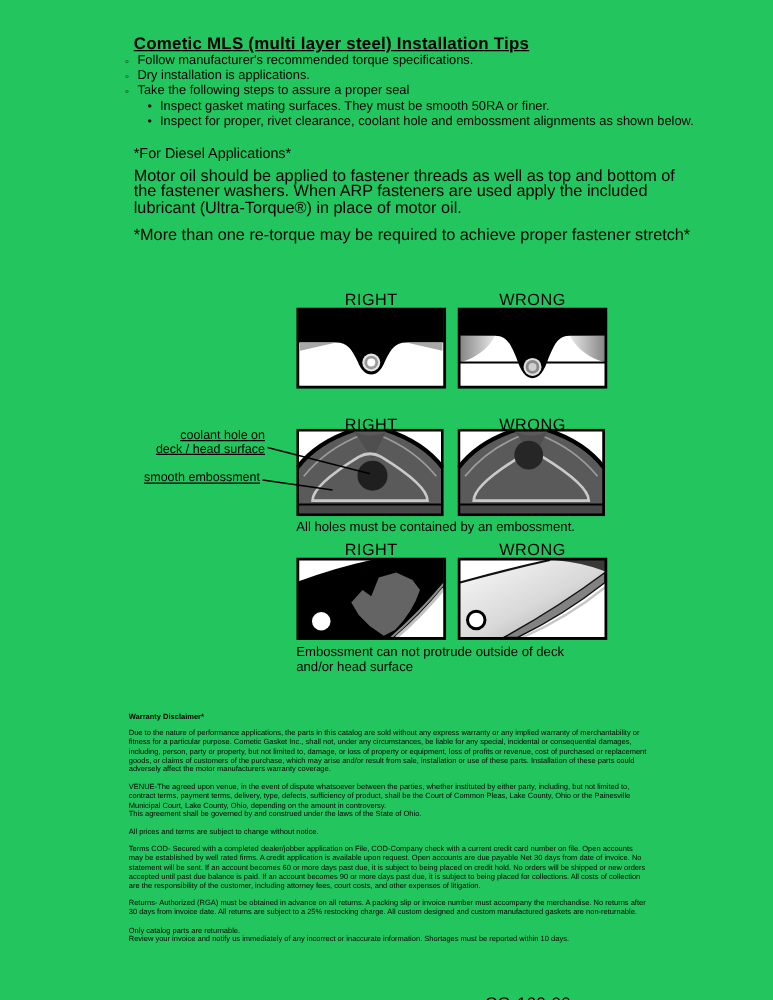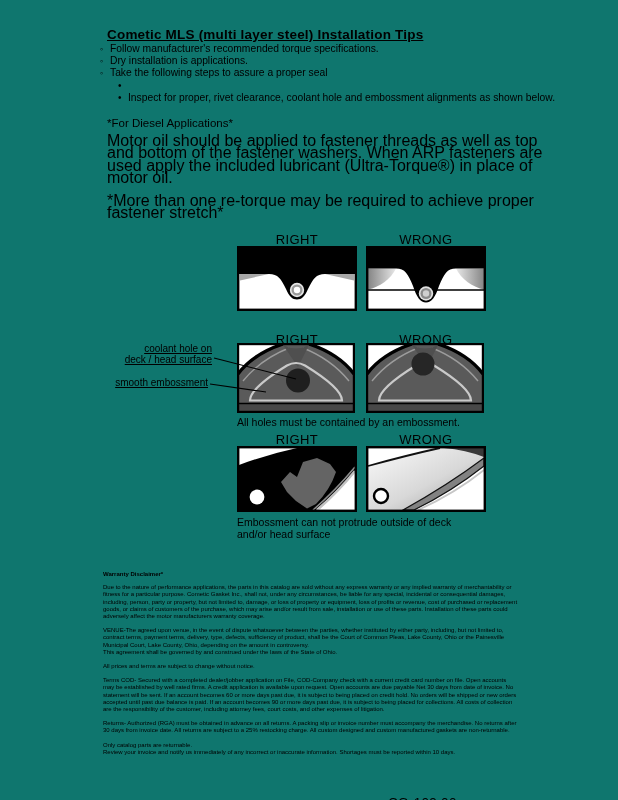--- a/index.html
+++ b/index.html
@@ -1,35 +1,35 @@
 <!DOCTYPE html>
 <html><head>
 <meta charset="utf-8">
 <style>
   html,body{margin:0;padding:0;}
   body{background:#fff;}
   .page{
     position:relative;
     width:618px;height:800px;
-    background:#0f766e;
+    background:#22c55e;
     font-family:"Liberation Sans","DejaVu Sans",sans-serif;
     color:#000;
     overflow:hidden;
   }
   .abs{position:absolute;}
   .title{
     font-size:13.5px;font-weight:bold;text-decoration:underline;
     letter-spacing:0.2px;white-space:nowrap;
   }
   .bullet-row{display:flex;font-size:10.3px;line-height:12.2px;}
   .bullet-marker{width:10px;flex:0 0 10px;font-size:9px;line-height:12.2px;}
   .sub-bullet{margin-left:18px;}
   .sub-bullet .bullet-marker{font-size:10px;}
   .section-heading{font-size:11.5px;font-weight:normal;}
-  .para{width:450px;font-size:16px;line-height:12.4px;margin:0 0 10px 0;}
+  .para{width:450px;font-size:13px;line-height:12.4px;margin:0 0 10px 0;}
   .fig-label{
     position:absolute;width:120px;text-align:center;
     font-size:13px;letter-spacing:0.4px;white-space:nowrap;
   }
   .fig-caption{position:absolute;font-size:10.5px;line-height:12px;white-space:pre-line;}
   .fig-box{position:absolute;width:120px;}
   .fig-box svg{display:block;width:100%;height:auto;}
   .callout{
     position:absolute;width:106px;text-align:right;
     font-size:10px;line-height:10.5px;white-space:pre-line;text-decoration:underline;
@@ -55,20 +55,21 @@
     <div class="bullet-row">
       <span class="bullet-marker">◦</span>
       <span>Dry installation is applications.</span>
     </div>
     <div class="bullet-row">
       <span class="bullet-marker">◦</span>
       <span>Take the following steps to assure a proper seal</span>
     </div>
     <div class="bullet-row sub-bullet">
       <span class="bullet-marker">•</span>
+      <span>Inspect gasket mating surfaces.  They must be smooth 50RA or finer.</span>
     </div>
     <div class="bullet-row sub-bullet">
       <span class="bullet-marker">•</span>
       <span>Inspect for proper, rivet clearance, coolant hole and embossment alignments as shown below.</span>
     </div>
   </div>
 
   <div class="abs" style="left:107px;top:117px;">
     <div class="section-heading" style="margin-bottom:6px;">*For Diesel Applications*</div>
     <p class="para">Motor oil should be applied to fastener threads as well as top and bottom of the fastener washers. When ARP fasteners are used apply the included lubricant (Ultra-Torque®) in place of motor oil.</p>

